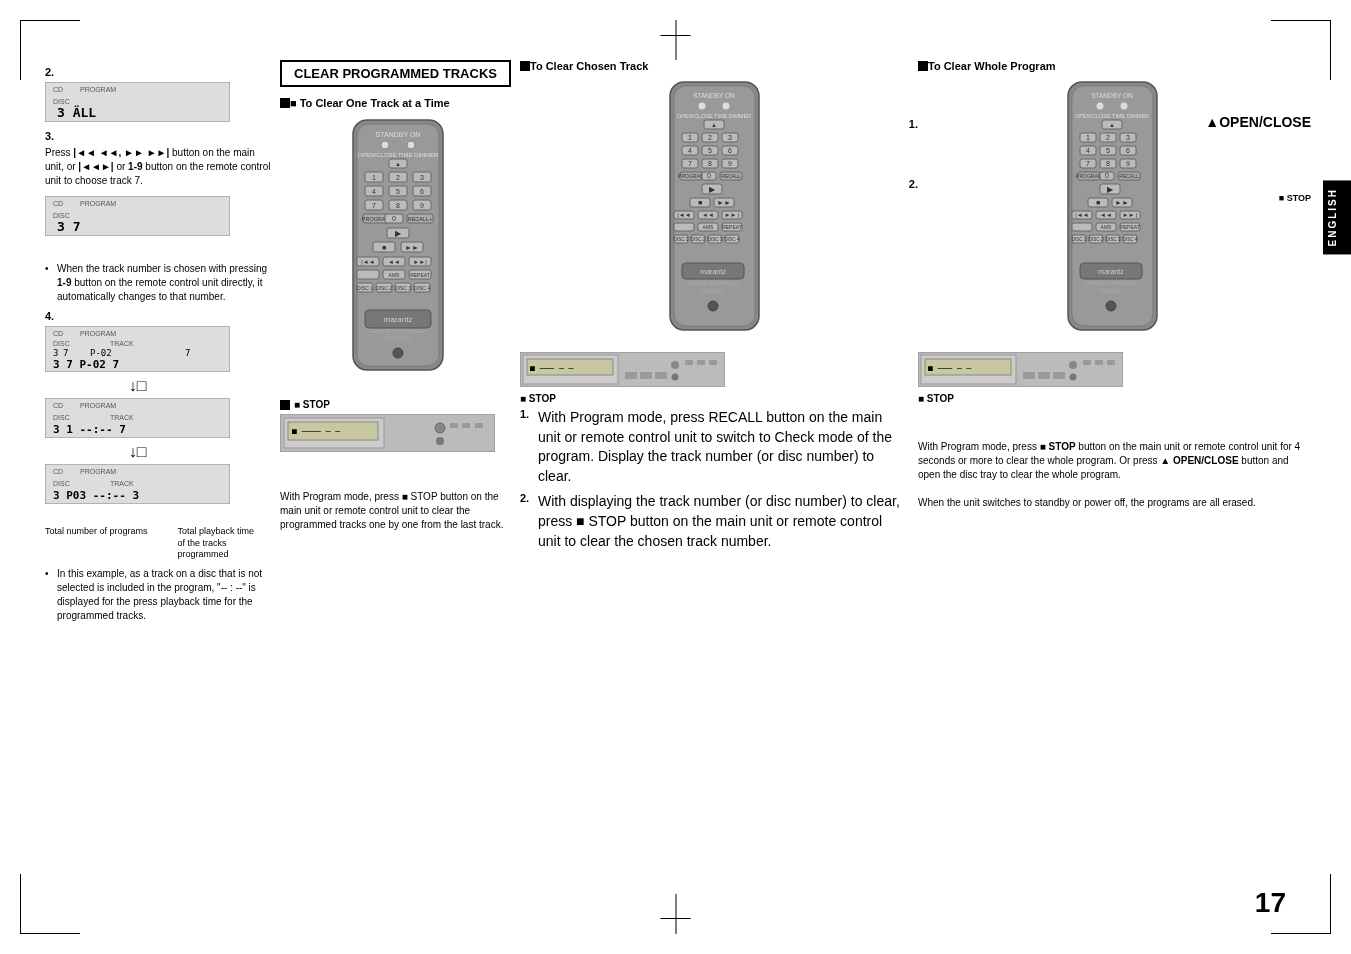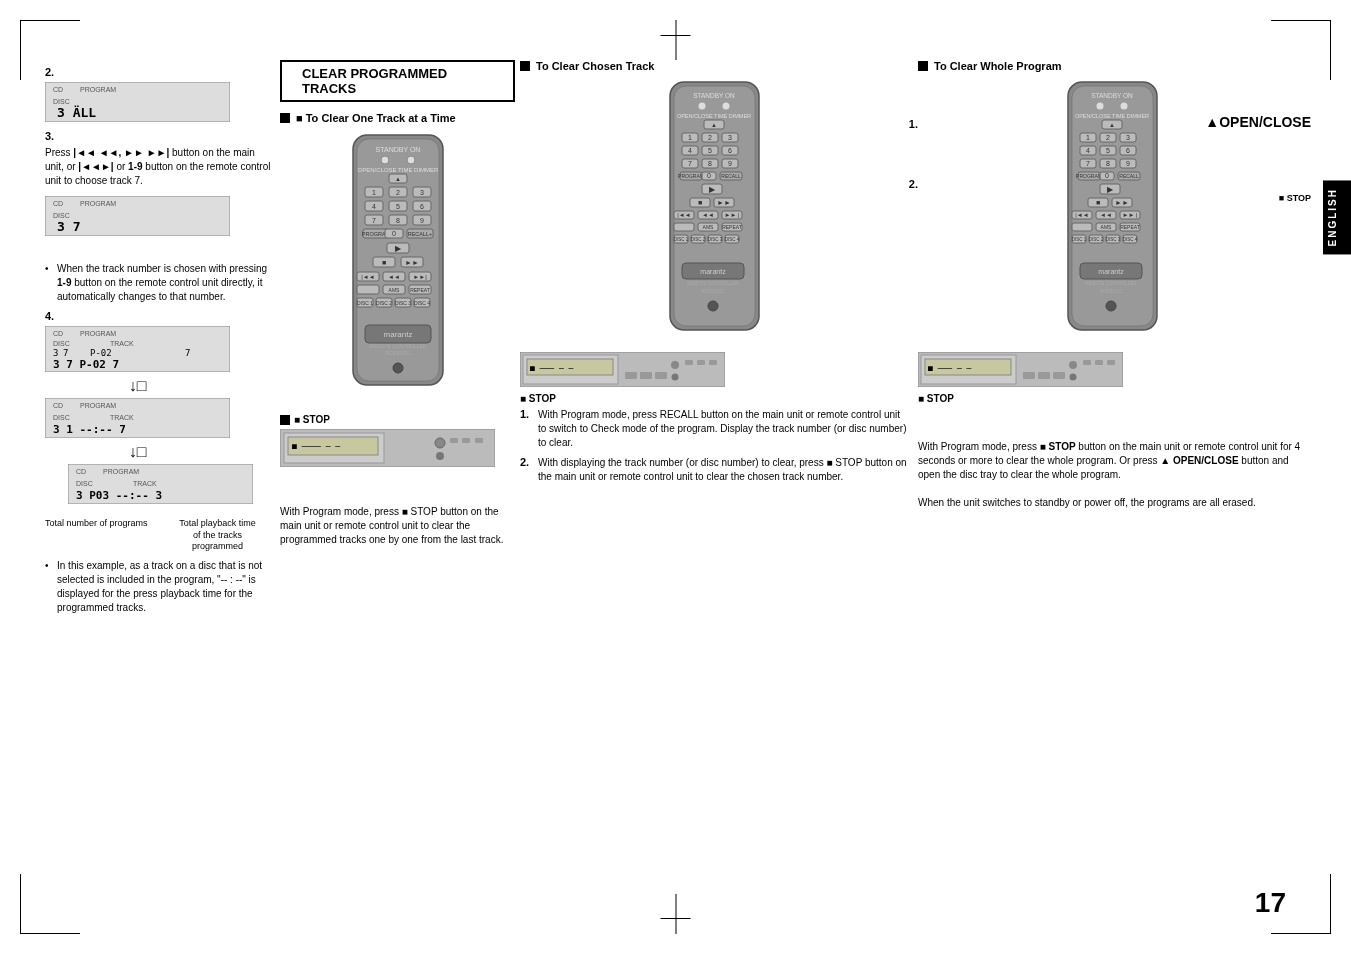--- a/index.html
+++ b/index.html
@@ -131,21 +131,20 @@
     .right-col {
       flex: 1;
     }
 
     .section-header {
       font-size: 11px;
       font-weight: bold;
       margin-bottom: 6px;
       display: flex;
       align-items: center;
-      gap: 6px;
     }
 
     .black-square {
       width: 10px;
       height: 10px;
       background: #000;
       display: inline-block;
       flex-shrink: 0;
     }
 
@@ -178,21 +177,21 @@
       display: flex;
       gap: 4px;
       margin-bottom: 6px;
     }
     .numbered-step .num {
       font-weight: bold;
       font-size: 11px;
       min-width: 14px;
     }
     .numbered-step .text {
-      font-size: 10px;
+      font-size: 14px;
       line-height: 1.4;
     }
 
     
     .desc-text {
       font-size: 10px;
       line-height: 1.4;
       margin-bottom: 6px;
       margin-top: 36px;
     }
@@ -293,47 +292,47 @@
         <text x="8" y="10" font-size="7" fill="#555">CD</text>
         <text x="35" y="10" font-size="7" fill="#555">PROGRAM</text>
         <text x="8" y="22" font-size="7" fill="#555">DISC</text>
         <text x="65" y="22" font-size="7" fill="#555">TRACK</text>
         <text x="8" y="35" font-size="11" font-weight="bold" font-family="monospace" fill="#000">3  1    --:--    7</text>
       </svg>
     </div>
 
     <div class="arrow-down">↓□</div>
 
-    <div style="margin-bottom:12px;text-align:center;">
+    <div style="margin-bottom:20px;">
       <svg width="185" height="40" viewBox="0 0 185 40">
         <rect x="0" y="0" width="185" height="40" fill="#ddd" stroke="#888" stroke-width="1"></rect>
         <text x="8" y="10" font-size="7" fill="#555">CD</text>
         <text x="35" y="10" font-size="7" fill="#555">PROGRAM</text>
         <text x="8" y="22" font-size="7" fill="#555">DISC</text>
         <text x="65" y="22" font-size="7" fill="#555">TRACK</text>
         <text x="8" y="35" font-size="11" font-weight="bold" font-family="monospace" fill="#000">3 P03   --:--    3</text>
       </svg>
     </div>
 
-    <div style="display:flex; gap:30px; font-size:9px; margin-bottom:6px;text-align:center;">
+    <div style="display:flex; gap:30px; font-size:9px; margin-bottom:6px;">
       <span>Total number of programs</span>
       <span style="max-width:80px; line-height:1.3;">Total playback time of the tracks programmed</span>
     </div>
 
     <div class="bullet-item">
       <span class="bullet-dot">•</span>
       <span>In this example, as a track on a disc that is not selected is included in the program, "-- : --" is displayed for the press playback time for the programmed tracks.</span>
     </div>
 
   </div>
 
   <div class="middle-col">
 
     
-    <div style="border: 2.5px solid #000; padding: 4px 20px; font-size: 13px; font-weight: bold; display:inline-block; margin-bottom:10px; background:#fff;">
+    <div style="border: 2.5px solid #000; padding: 4px 12px; font-size: 13px; font-weight: bold; display:inline-block; margin-bottom:10px; background:#fff;">
       <span>CLEAR PROGRAMMED TRACKS</span>
     </div>
 
     <div class="section-header">
       <span class="black-square"></span>
       <span>■ To Clear One Track at a Time</span>
     </div>
 
     
     <div style="display:flex; justify-content:center; margin-bottom:4px;">

